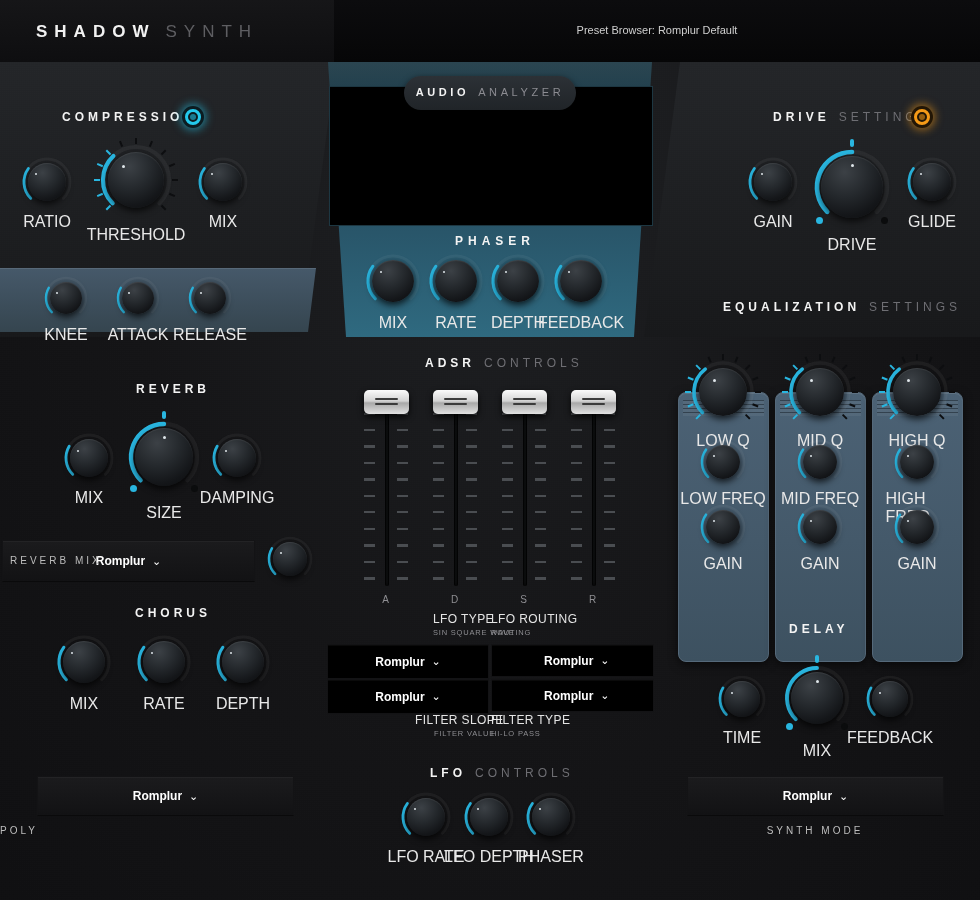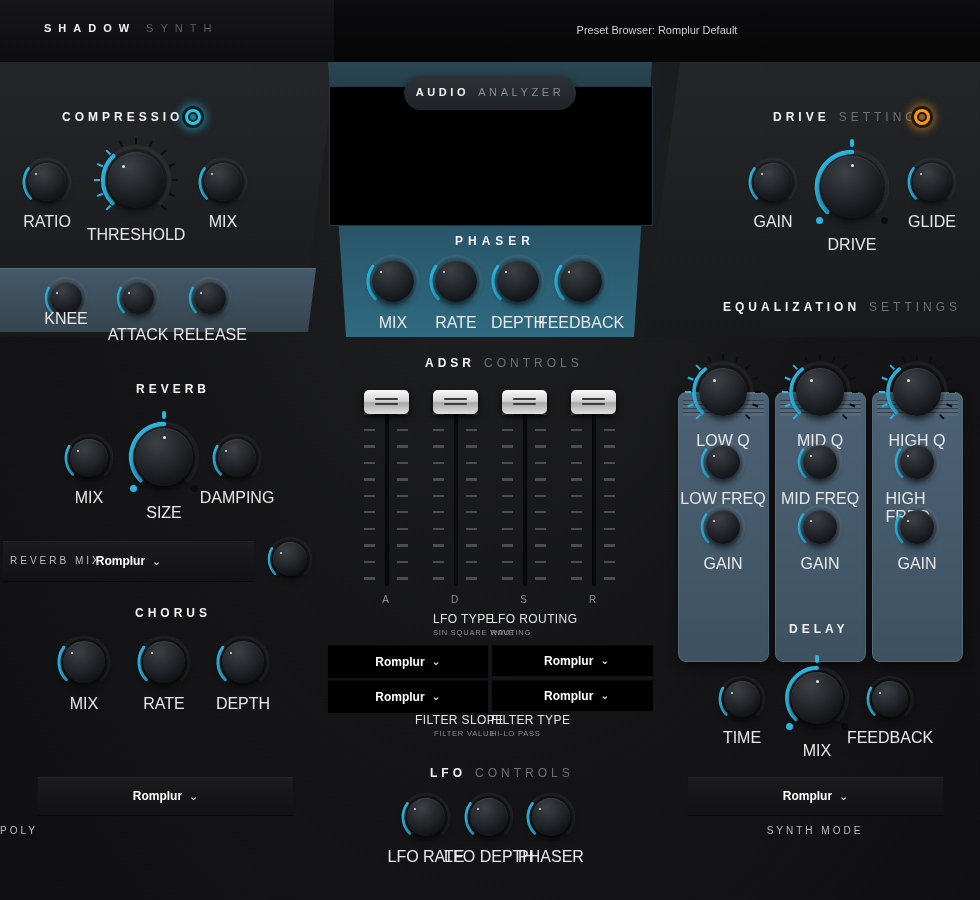--- a/index.html
+++ b/index.html
@@ -10,21 +10,21 @@
     color:#e8e8e8;
     position:relative;
   }
   .app{position:absolute;inset:0;background:#161617;}
 
   
   .header{position:absolute;left:0;top:0;width:980px;height:62px;background:#0a0a0b;}
   .header-left{position:absolute;left:0;top:0;width:334px;height:62px;
     background:linear-gradient(180deg,#161618 0%,#0e0e10 100%);
     border-right:1px solid #0a0a0c;}
-  .logo{position:absolute;left:44px;top:22px;font-size:11px;letter-spacing:7px;font-weight:700;}
+  .logo{position:absolute;left:36px;top:22px;font-size:17px;letter-spacing:7px;font-weight:700;}
   .logo .w1{color:#f2f2f2;}
   .logo .w2{color:#5e5e62;margin-left:10px;font-weight:400;}
   .header-right{position:absolute;left:334px;top:0;width:646px;height:62px;
     background:linear-gradient(180deg,#0c0c0e 0%,#060607 100%);}
   .preset-text{position:absolute;left:0;right:0;top:24px;text-align:center;font-size:11px;color:#cfcfcf;}
 
   
   .body{position:absolute;left:0;top:62px;width:980px;height:838px;
     background:
       radial-gradient(ellipse at 50% 0%, #202225 0%, #141416 55%, #0f0f11 100%);
@@ -322,21 +322,21 @@
       </div>
       <div class="lbl" style="position: absolute; left: 223px; top: 151px; transform: translateX(-50%);">MIX</div>
       <div class="knob" style="left: 41px; top: 211px; width: 50px; height: 50px;">
         <svg width="50" height="50" class="arc">
           <path d="M 10.857864376269045 39.14213562373095 A 20 20 0 1 1 39.14213562373095 39.14213562373095" stroke="rgba(255,255,255,0.05)" stroke-width="2.4" fill="none" stroke-linecap="round"></path>
           <path d="M 10.857864376269045 39.14213562373095 A 20 20 0 0 1 7.785159459921129 14.819171684992572" stroke="#29b6e0" stroke-width="2.4" fill="none" stroke-linecap="round"></path>
         </svg>
         <div class="cap" style="left: 9px; top: 9px; width: 32px; height: 32px;"></div>
         <div class="tick" style="left: 15.3926px; top: 18.9096px;"></div>
       </div>
-      <div class="lbl wide" style="position: absolute; left: 66px; top: 248px; transform: translateX(-50%);">KNEE</div>
+      <div class="lbl wide" style="position: absolute; left: 66px; top: 264px; transform: translateX(-50%);">KNEE</div>
       <div class="knob" style="left: 113px; top: 211px; width: 50px; height: 50px;">
         <svg width="50" height="50" class="arc">
           <path d="M 10.857864376269045 39.14213562373095 A 20 20 0 1 1 39.14213562373095 39.14213562373095" stroke="rgba(255,255,255,0.05)" stroke-width="2.4" fill="none" stroke-linecap="round"></path>
           <path d="M 10.857864376269045 39.14213562373095 A 20 20 0 0 1 7.785159459921129 14.819171684992572" stroke="#29b6e0" stroke-width="2.4" fill="none" stroke-linecap="round"></path>
         </svg>
         <div class="cap" style="left: 9px; top: 9px; width: 32px; height: 32px;"></div>
         <div class="tick" style="left: 15.3926px; top: 18.9096px;"></div>
       </div>
       <div class="lbl wide" style="position: absolute; left: 138px; top: 264px; transform: translateX(-50%);">ATTACK</div>
       <div class="knob" style="left: 185px; top: 211px; width: 50px; height: 50px;">

